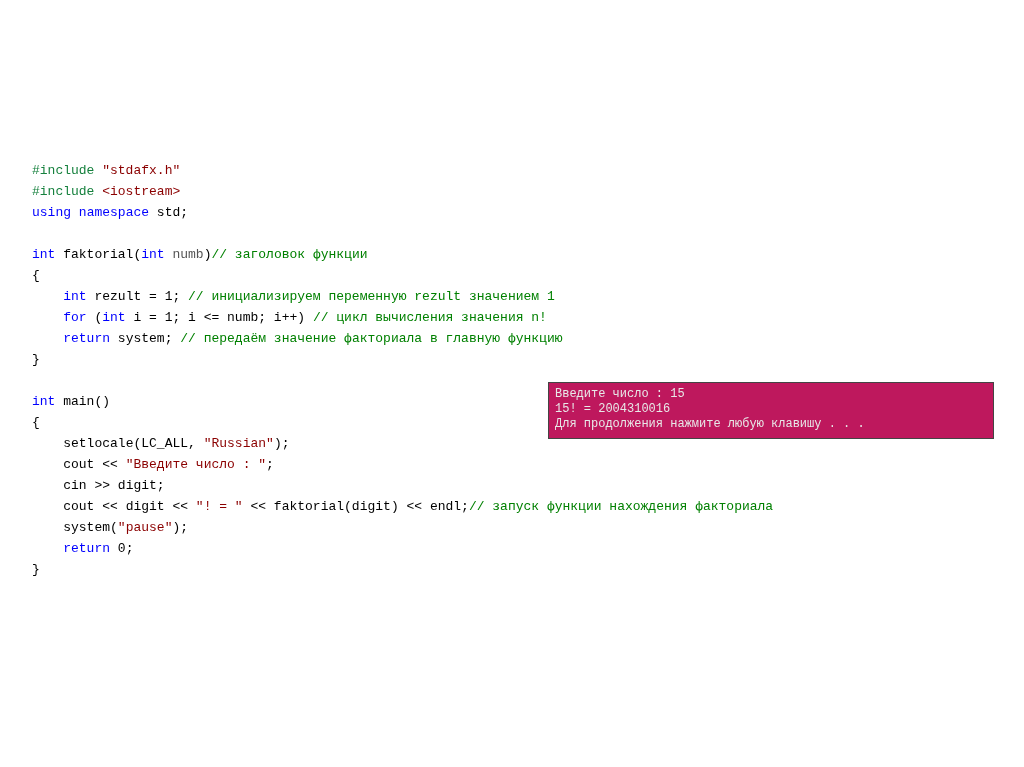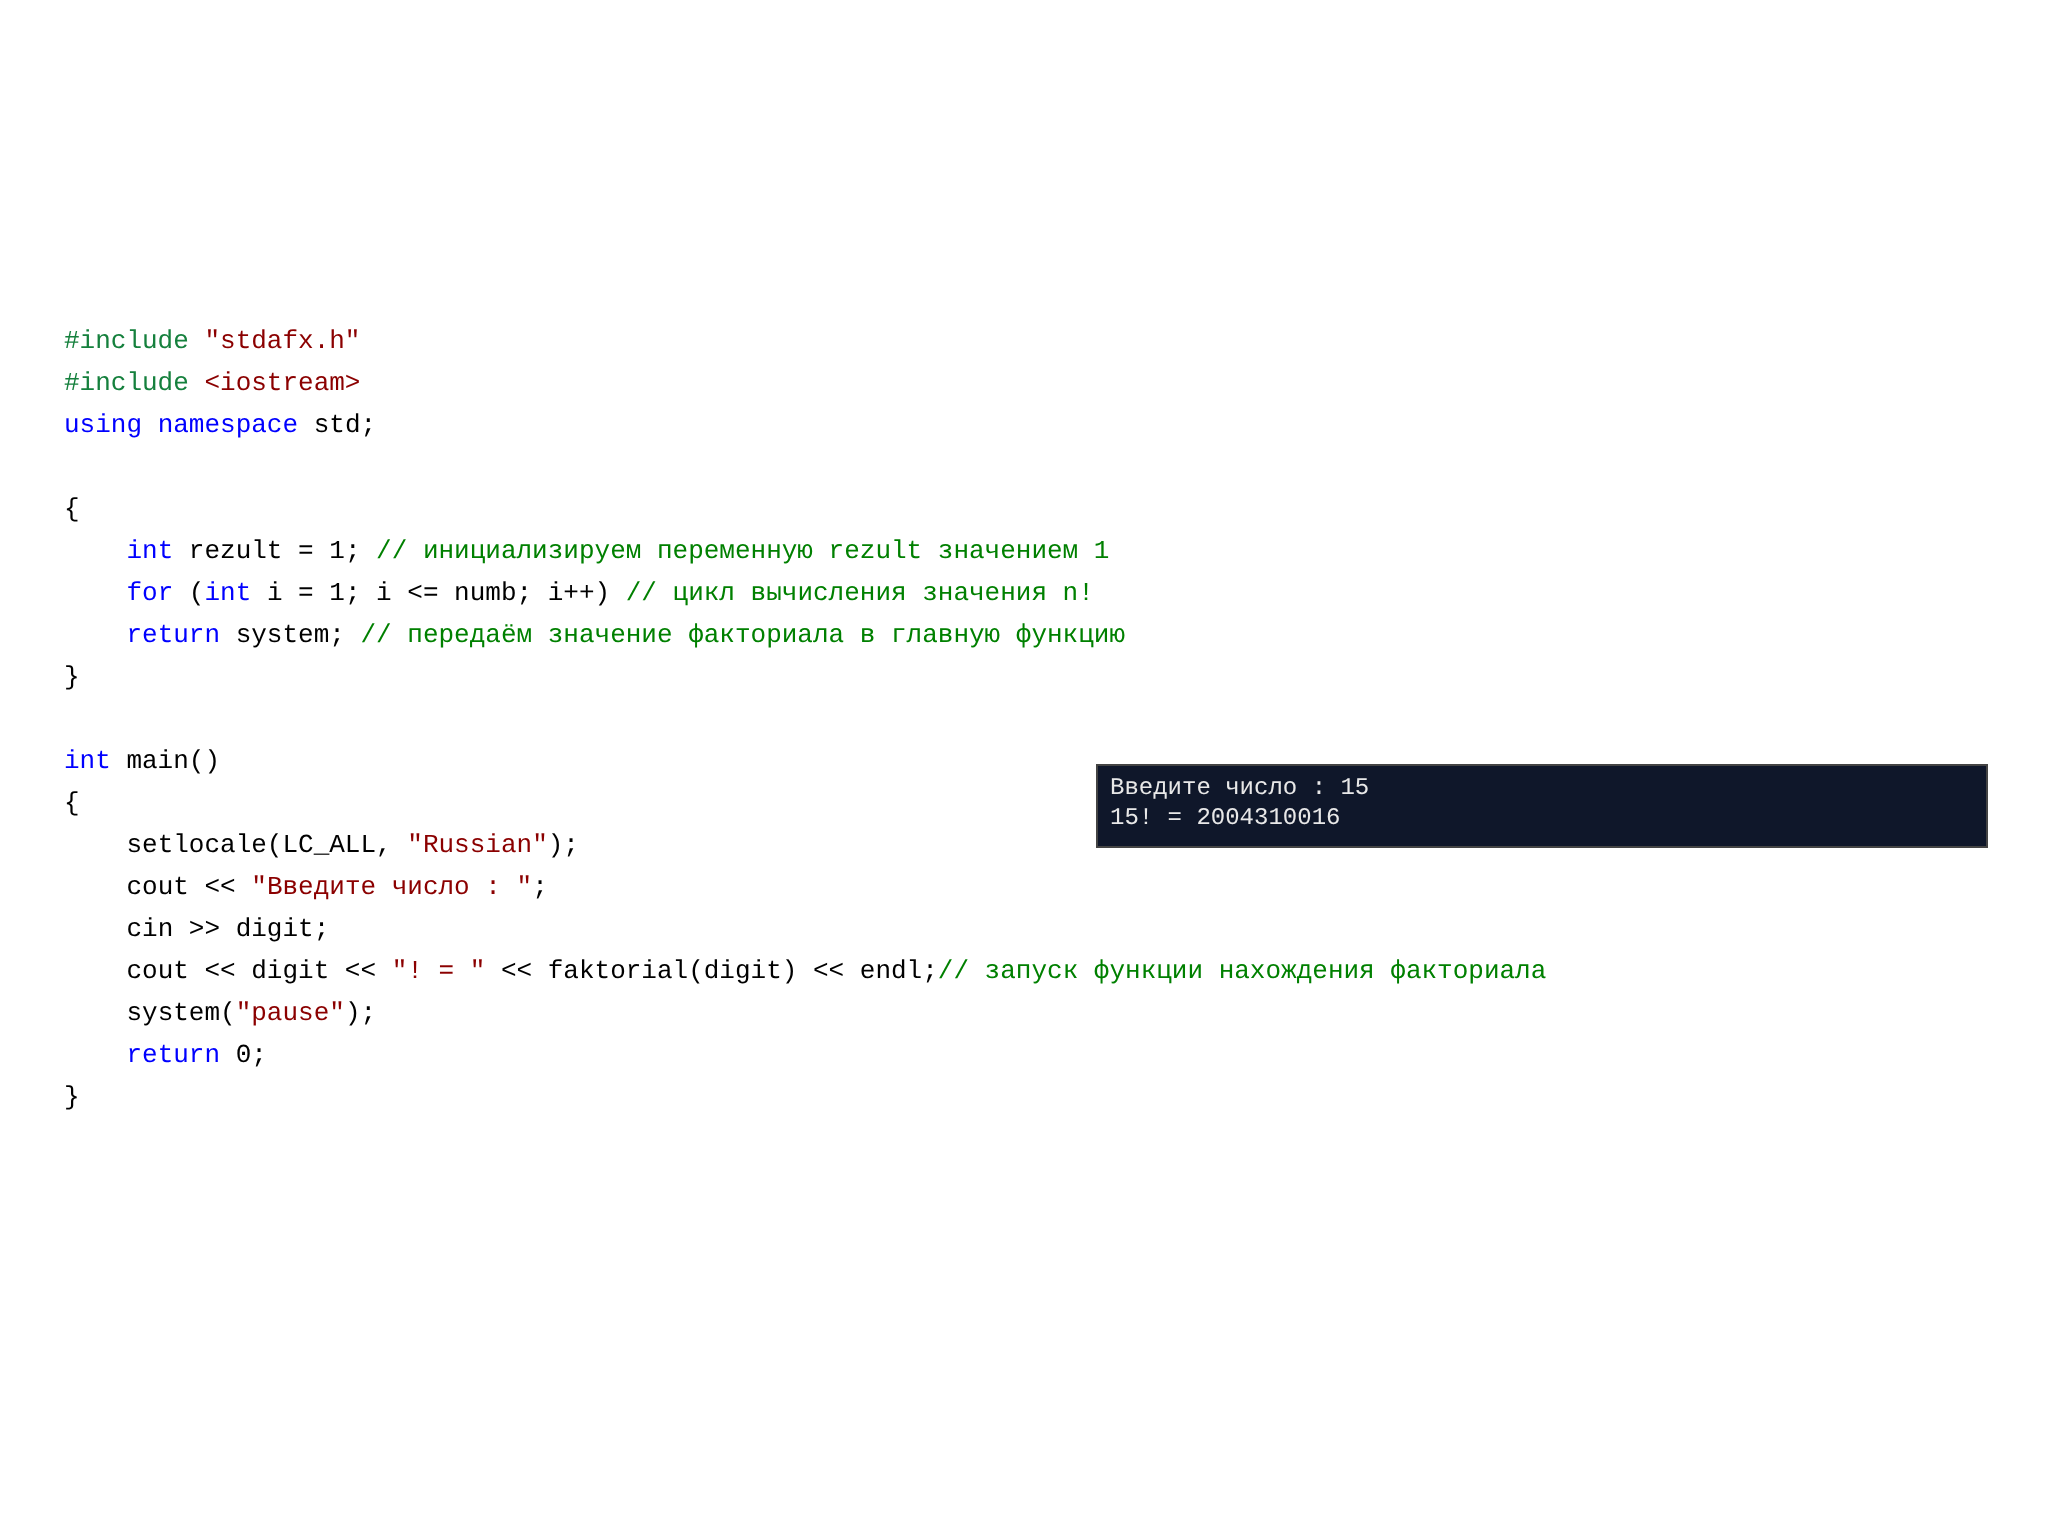--- a/index.html
+++ b/index.html
@@ -26,21 +26,21 @@
   .tok-comment { color: #008000; }
   .tok-type { color: #0000ff; }
   .tok-ident { color: #555555; }
   .tok-default { color: #000; }
   .tok-string { color: #8b0000; }
   .console {
     position: absolute;
     top: 382px;
     right: 30px;
     width: 432px;
-    background: #0f172a;
+    background: #be185d;
     color: #e8e8e8;
     font-family: "Courier New", Courier, monospace;
     font-size: 12px;
     padding: 4px 6px 6px 6px;
     line-height: 15px;
     border: 1px solid #444;
   }
   .console div { white-space: pre; }
 </style>
 </head>
@@ -50,20 +50,21 @@
 
 <div class="code-line"><span class="tok-preproc">#include </span><span class="tok-include-file">"stdafx.h"</span></div>
 
 <div class="code-line"><span class="tok-preproc">#include </span><span class="tok-include-file">&lt;iostream&gt;</span></div>
 
 <div class="code-line"><span class="tok-keyword-blue">using</span><span> </span><span class="tok-keyword-blue">namespace</span><span class="tok-default"> std;</span></div>
 
 <div class="code-line">&nbsp;</div>
 
 
+<div class="code-line"><span class="tok-type">int</span><span class="tok-default"> faktorial(</span><span class="tok-type">int</span><span class="tok-ident"> numb</span><span class="tok-default">)</span><span class="tok-comment">// заголовок функции</span></div>
 
 <div class="code-line"><span class="tok-default">{</span></div>
 
 <div class="code-line"><span>    </span><span class="tok-type">int</span><span class="tok-default"> rezult = 1; </span><span class="tok-comment">// инициализируем переменную rezult значением 1</span></div>
 
 <div class="code-line"><span>    </span><span class="tok-keyword-blue">for</span><span class="tok-default"> (</span><span class="tok-type">int</span><span class="tok-default"> i = 1; i &lt;= numb; i++) </span><span class="tok-comment">// цикл вычисления значения n!</span></div>
 
 
 <div class="code-line"><span>    </span><span class="tok-keyword-blue">return</span><span class="tok-default"> system; </span><span class="tok-comment">// передаём значение факториала в главную функцию</span></div>
 
@@ -88,13 +89,14 @@
 
 <div class="code-line"><span>    </span><span class="tok-keyword-blue">return</span><span class="tok-default"> 0;</span></div>
 
 <div class="code-line"><span class="tok-default">}</span></div>
 
 </div>
 
 <div class="console">
   <div>Введите число : 15</div>
   <div>15! = 2004310016</div>
+  <div>Для продолжения нажмите любую клавишу . . .</div>
 </div>
 
 </body></html>

